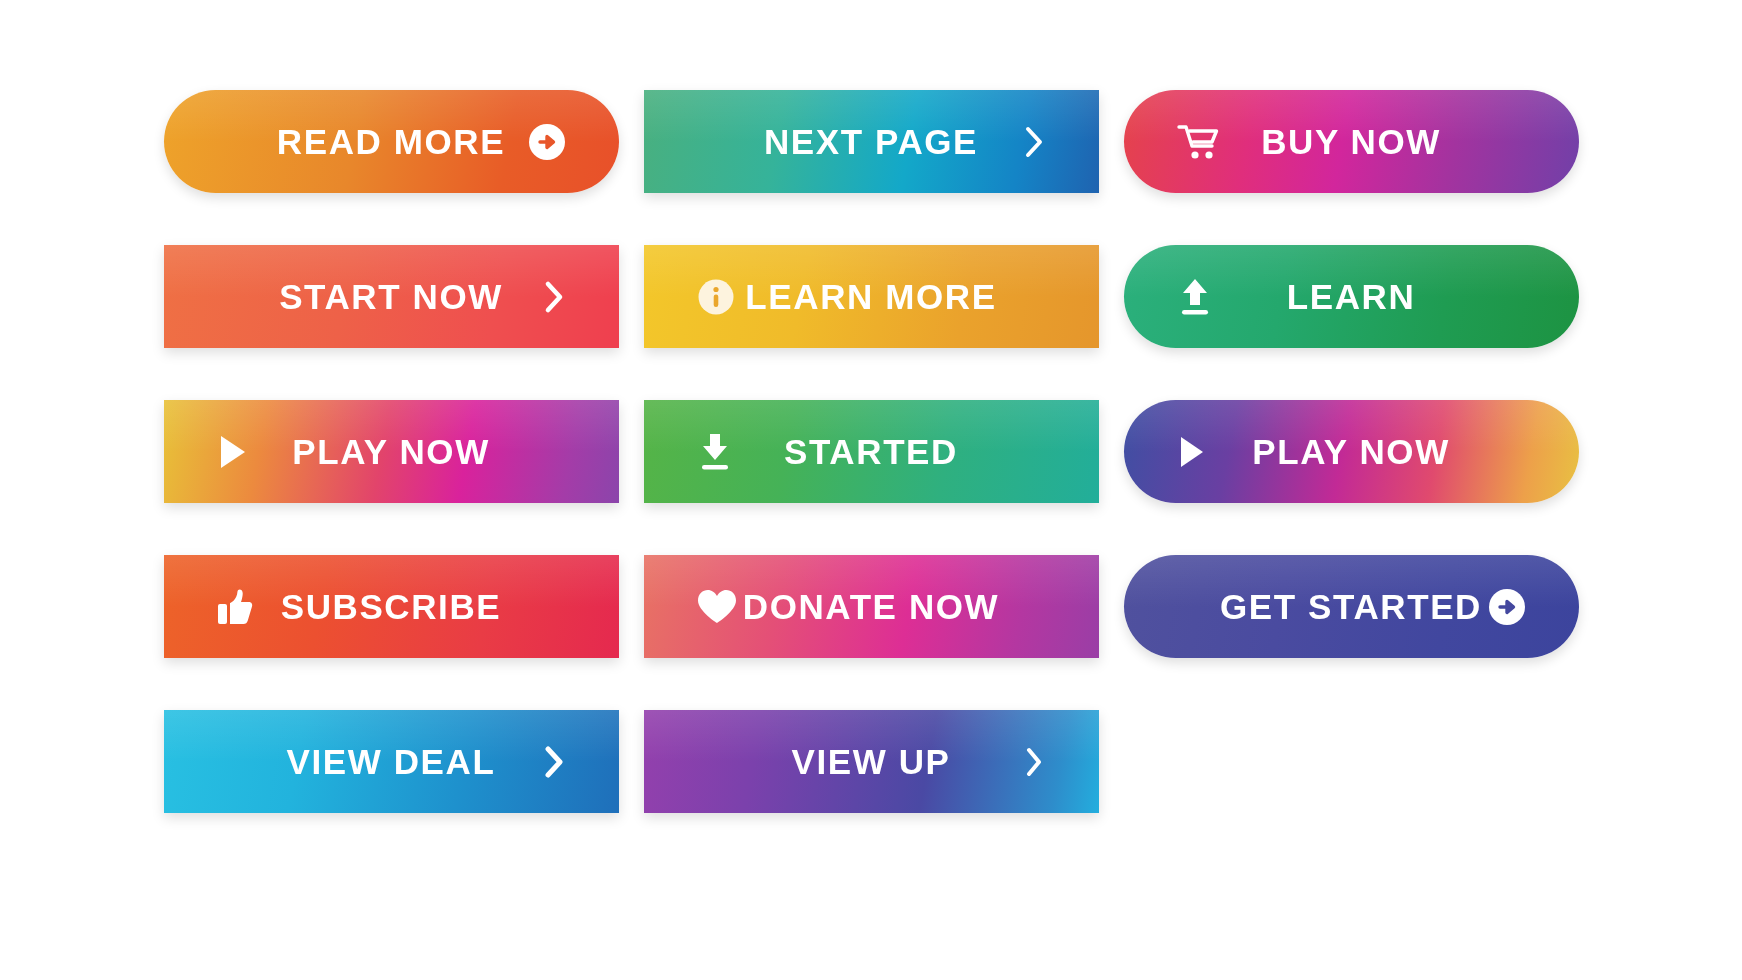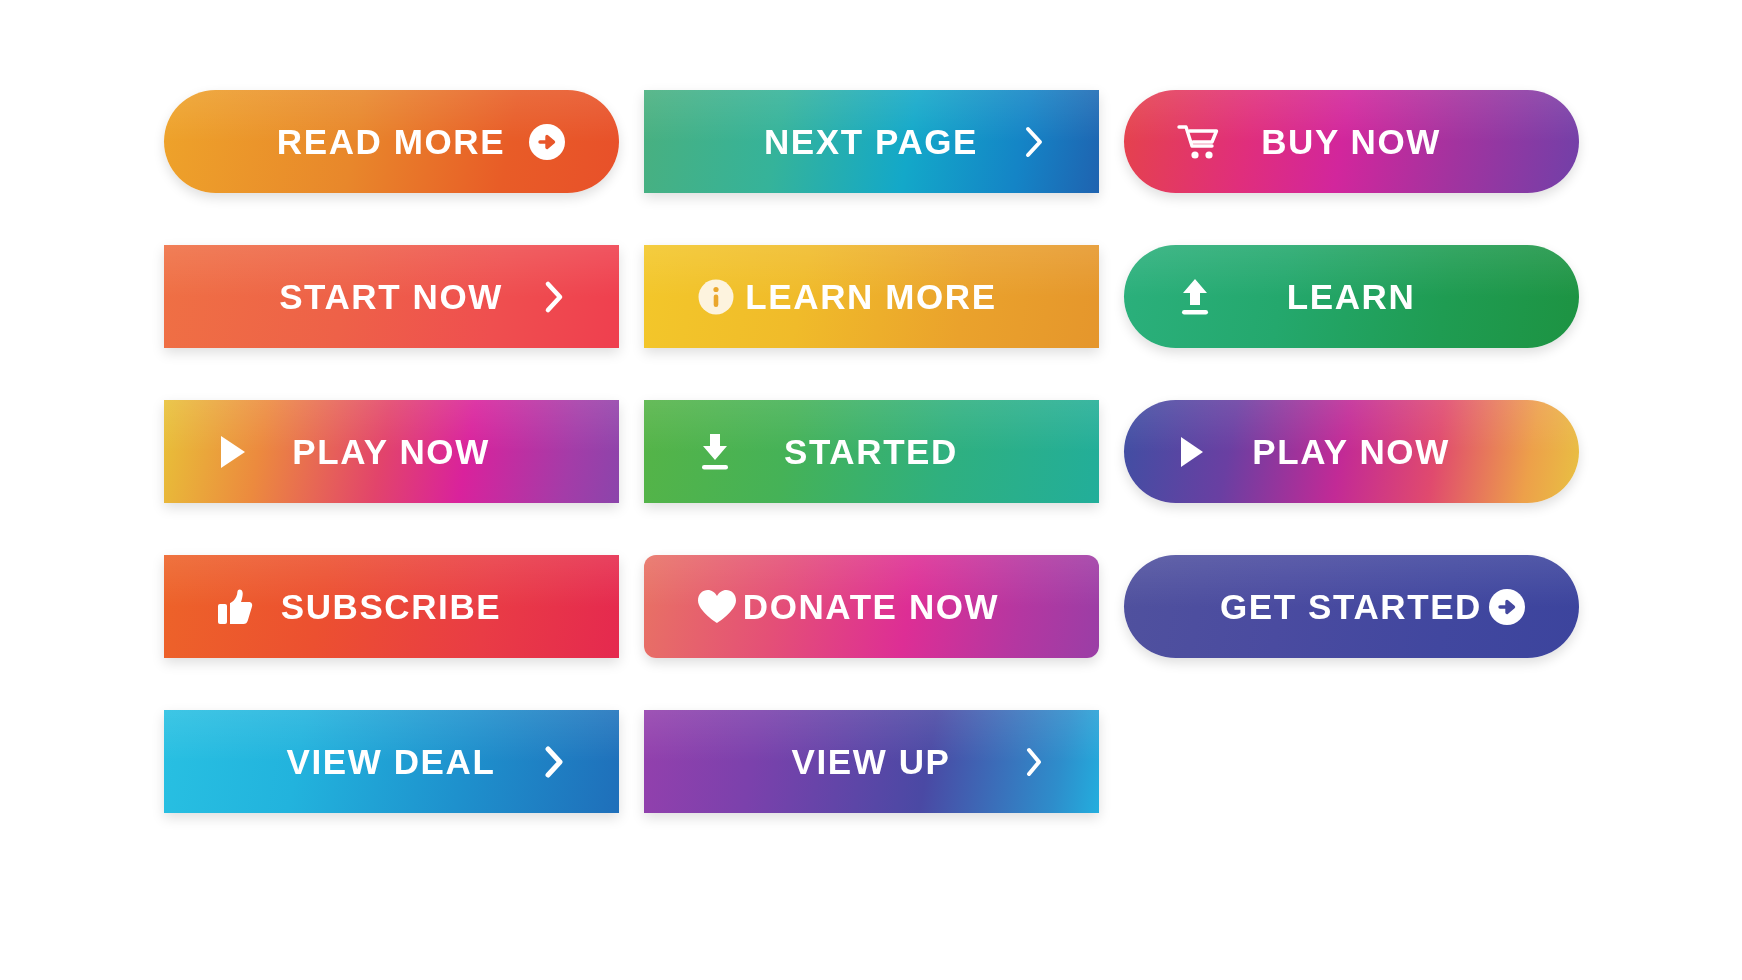--- a/index.html
+++ b/index.html
@@ -80,21 +80,21 @@
   .g-buy-now    { background: linear-gradient(100deg, #e5434b 0%, #e02e7c 28%, #d2269c 48%, #a3339f 72%, #7140a8 100%); }
   .g-learn-more { background: linear-gradient(100deg, #f3c72a 0%, #f0bb2a 35%, #eaa22c 70%, #e5962c 100%); }
   .g-add-cart   { background: linear-gradient(100deg, #33a7db 0%, #3a8fd0 25%, #4f63bd 55%, #6b3fa8 80%, #7c3c9d 100%); }
 
   .g-upload     { background: linear-gradient(100deg, #2bb07c 0%, #24a86d 35%, #1f9c52 70%, #1d9342 100%); }
   .g-watch-now  { background: linear-gradient(100deg, #e8c138 0%, #ec8a3e 22%, #e2446b 48%, #d9229c 66%, #a43ca8 88%, #8b45ab 100%); }
   .g-download   { background: linear-gradient(100deg, #55b447 0%, #45b257 32%, #2fb07f 66%, #22ae9a 100%); }
 
   .g-play-now   { background: linear-gradient(100deg, #3f4fa3 0%, #6a3fa2 24%, #c22a96 48%, #e04a6e 68%, #eda04a 88%, #e8c242 100%); }
   .g-subscribe  { background: linear-gradient(100deg, #ed6329 0%, #ec5030 35%, #e93c45 70%, #e5294f 100%); }
-  .g-donate     { background: linear-gradient(100deg, #e87264 0%, #e44f77 30%, #dd2e95 58%, #b437a1 82%, #9a3ea6 100%); border-radius: 12px; }
+  .g-donate     { background: linear-gradient(100deg, #e87264 0%, #e44f77 30%, #dd2e95 58%, #b437a1 82%, #9a3ea6 100%); }
 
   .g-get-started{ background: linear-gradient(100deg, #50519e 0%, #4a4ba0 35%, #41479f 70%, #3c449d 100%); }
   .g-view-deal  { background: linear-gradient(100deg, #28c0e2 0%, #22b3dd 30%, #1e91cd 65%, #1f6fba 100%); }
   .g-sign-up    { background: linear-gradient(100deg, #9440ad 0%, #7b41ac 25%, #4a49a4 62%, #2e8dcb 90%, #23aede 100%); }
 </style>
 </head>
 <body>
 
 <div class="board">
   <div class="grid">

